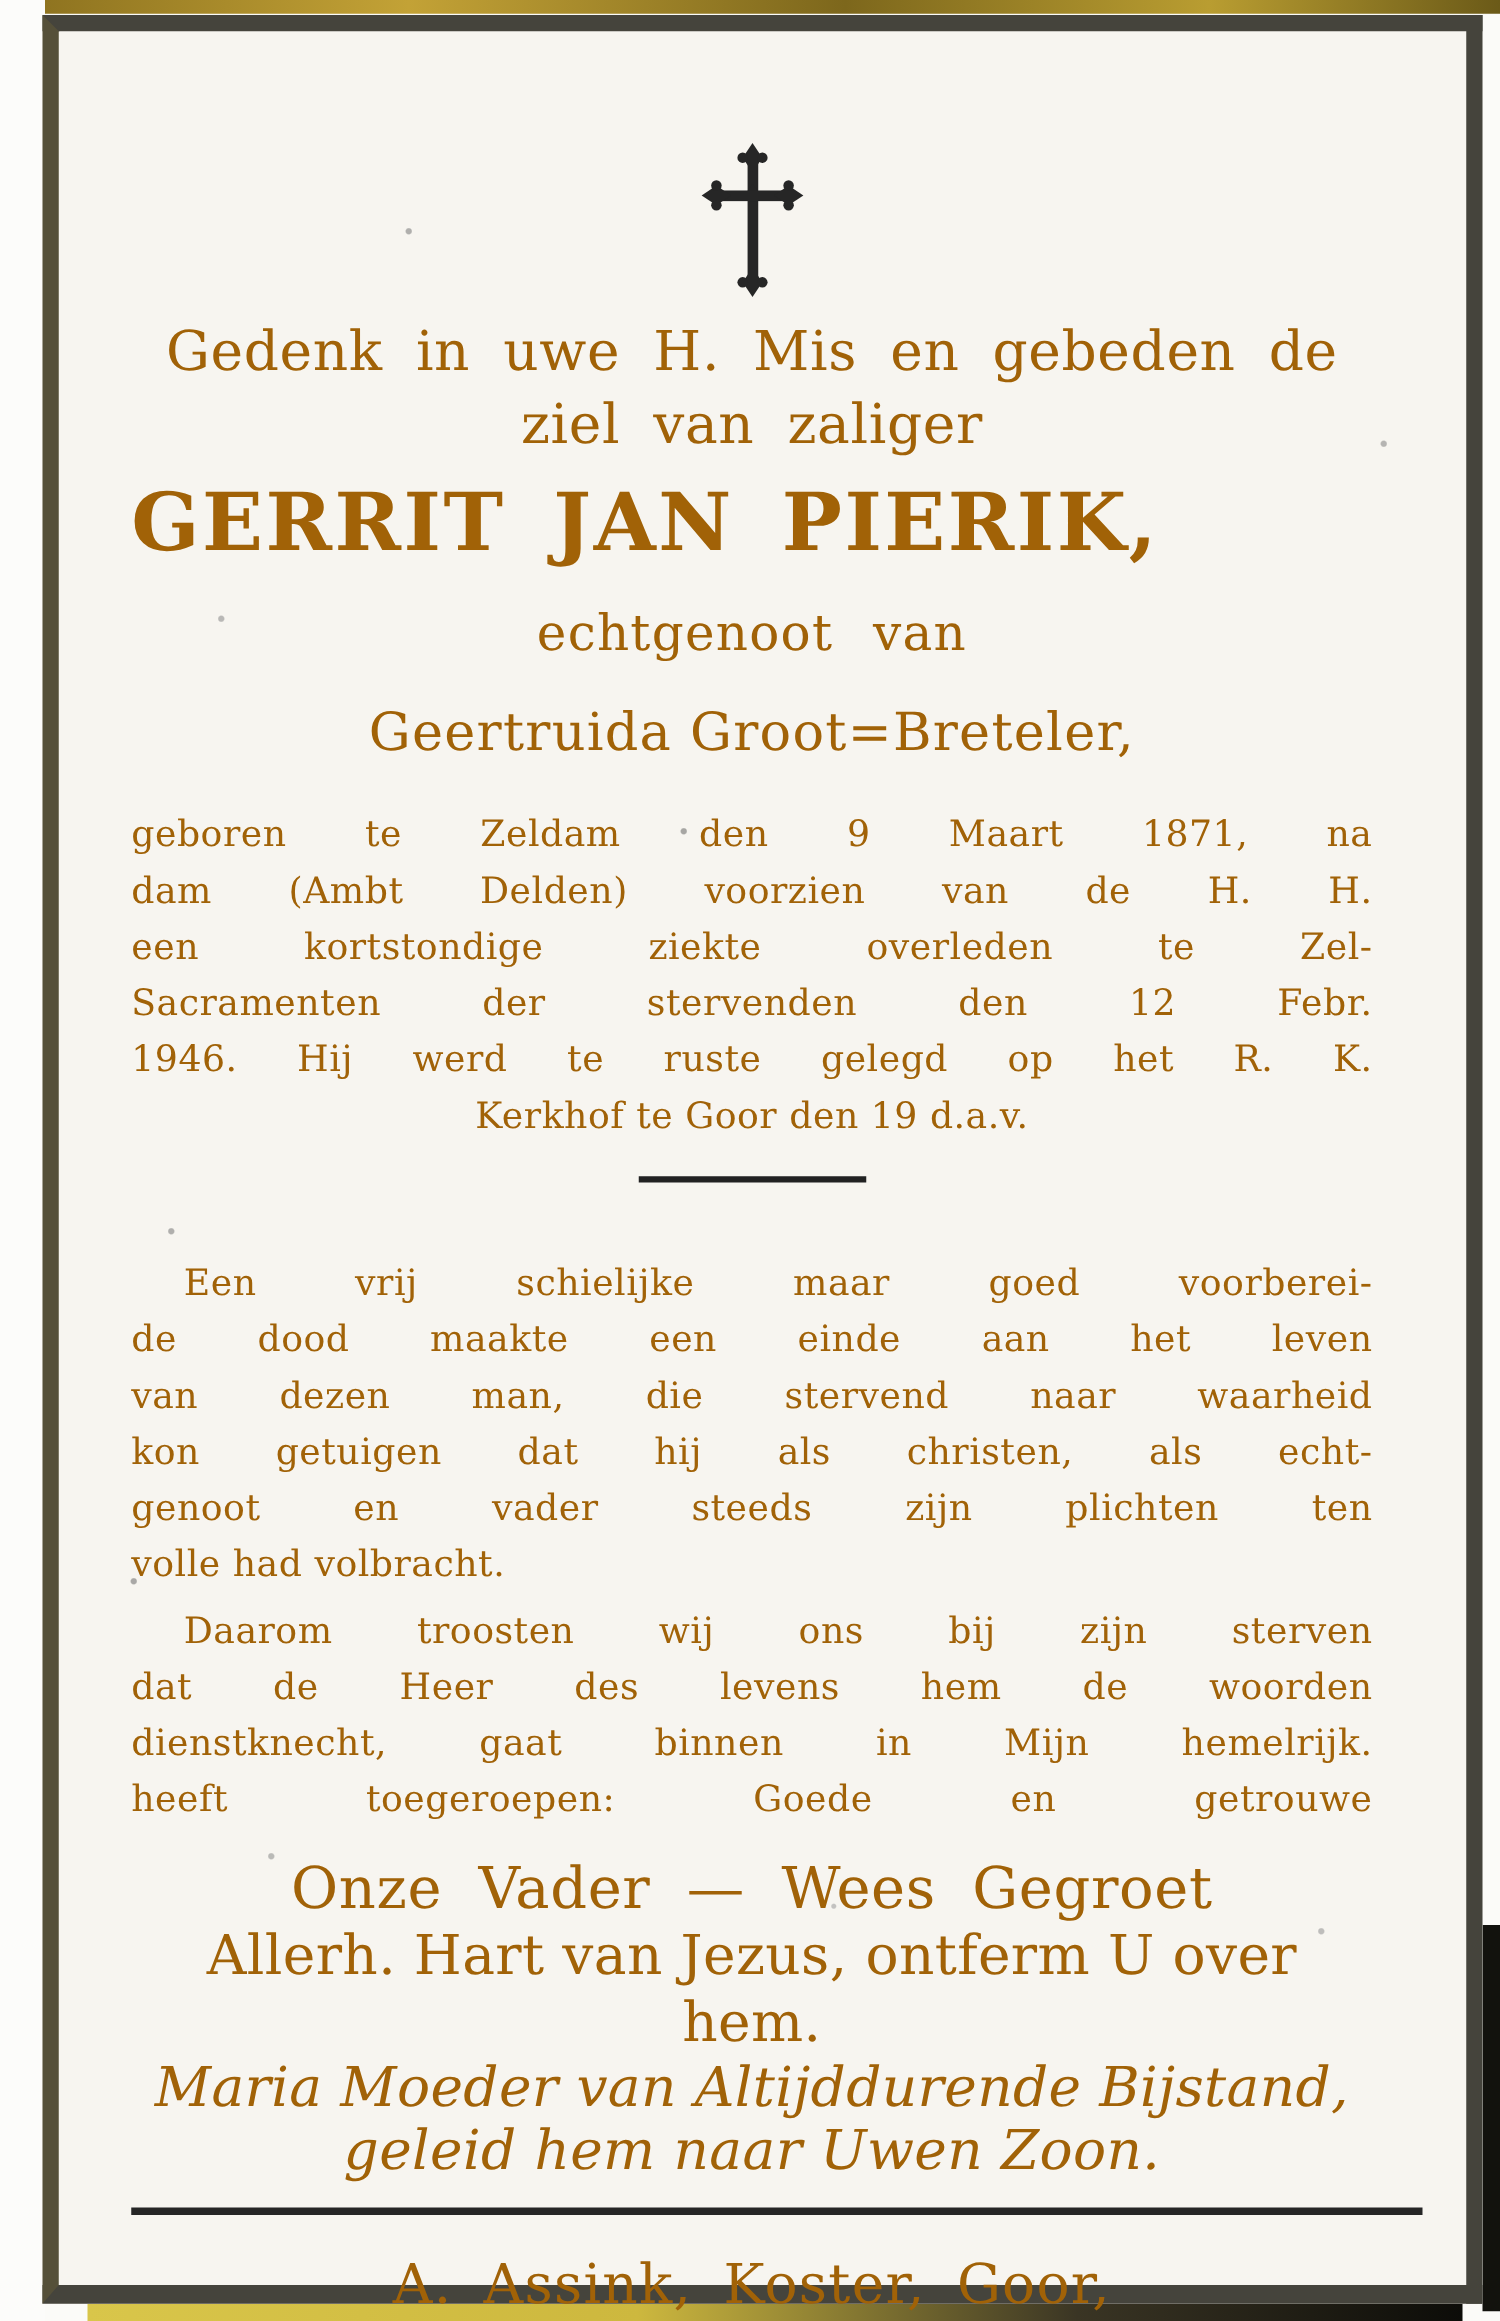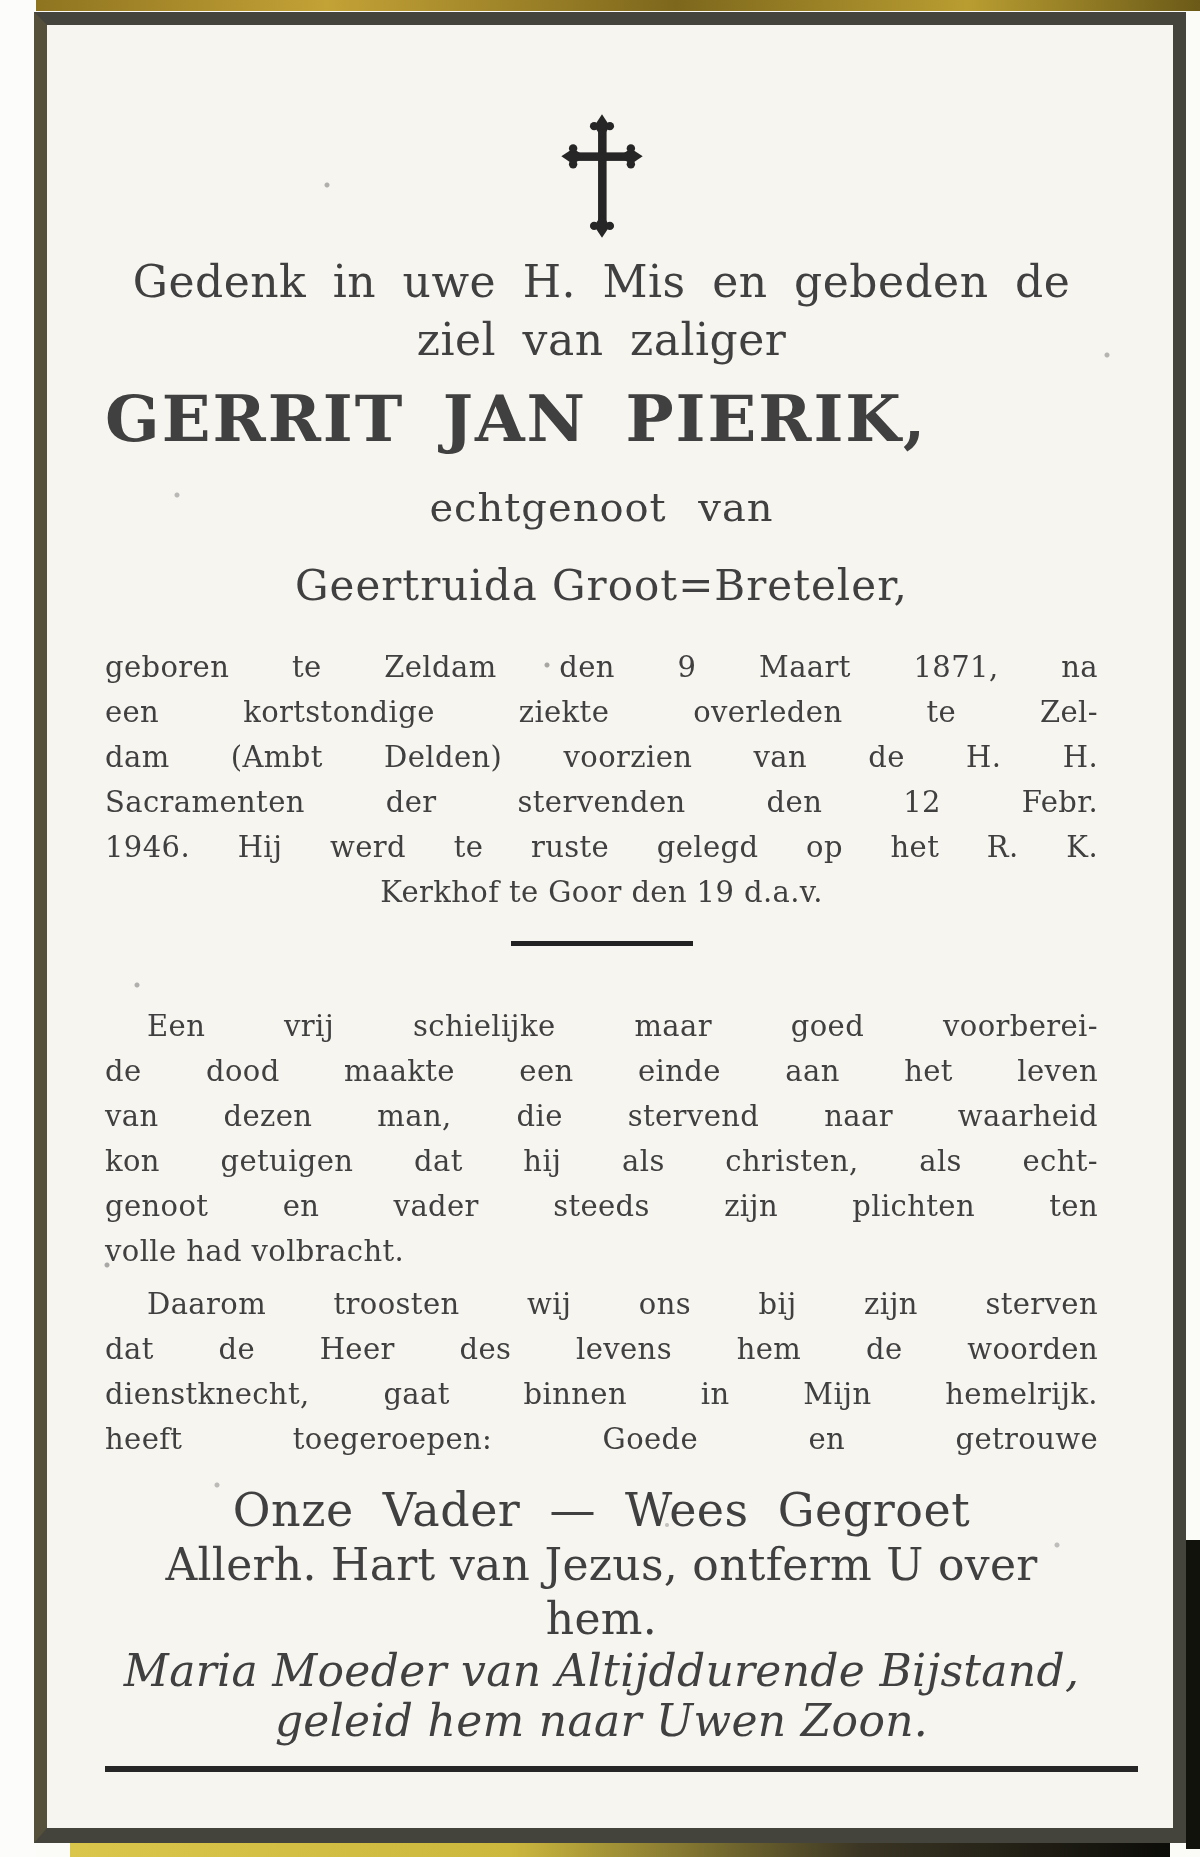--- a/index.html
+++ b/index.html
@@ -40,21 +40,21 @@
       radial-gradient(circle at 90px 960px,#777 0 2px,transparent 3px),
       radial-gradient(circle at 60px 1240px,#6a6a6a 0 2px,transparent 3px),
       radial-gradient(circle at 1060px 330px,#808080 0 2px,transparent 3px),
       radial-gradient(circle at 170px 1460px,#8a8a8a 0 2px,transparent 3px),
       radial-gradient(circle at 1010px 1520px,#909090 0 2px,transparent 3px),
       radial-gradient(circle at 330px 1690px,#7a7a7a 0 2px,transparent 3px),
       radial-gradient(circle at 620px 1500px,#999 0 1.5px,transparent 2.5px);
   }
   .content{
     position:absolute;left:58px;right:75px;top:28px;
-    color:#404040;
+    color:#a16207;
   }
   .cross-wrap{margin-top:60px;text-align:center;height:126px;}
   .intro{margin-top:14px;text-align:center;font-size:44px;line-height:58px;word-spacing:12px;letter-spacing:.5px;}
   .name{
     margin:14px 0 0 0;text-align:left;font-size:64px;line-height:72px;
     font-weight:bold;letter-spacing:2px;word-spacing:14px;
   }
   .relation{margin-top:28px;text-align:center;font-size:40px;line-height:48px;word-spacing:18px;letter-spacing:1px;}
   .spouse{margin:22px 0 0 0;text-align:center;font-size:42px;line-height:66px;font-weight:normal;letter-spacing:1px;}
   .para{margin-top:26px;font-size:29px;line-height:45px;letter-spacing:.4px;}
@@ -114,22 +114,22 @@
       </div>
 
       <h1 class="name">GERRIT JAN PIERIK,</h1>
 
       <div class="relation">echtgenoot van</div>
 
       <h2 class="spouse">Geertruida Groot=Breteler,</h2>
 
       <div class="para life">
         <div class="jline">geboren te Zeldam den 9 Maart 1871, na</div>
+        <div class="jline">dam (Ambt Delden) voorzien van de H. H.</div>
         <div class="jline">een kortstondige ziekte overleden te Zel-</div>
-        <div class="jline">dam (Ambt Delden) voorzien van de H. H.</div>
         <div class="jline">Sacramenten der stervenden den 12 Febr.</div>
         <div class="jline">1946. Hij werd te ruste gelegd op het R. K.</div>
         <div class="jcenter">Kerkhof te Goor den 19 d.a.v.</div>
       </div>
 
       <div class="divider-short"></div>
 
       <div class="para eulogy1">
         <div class="jline ind">Een vrij schielijke maar goed voorberei-</div>
         <div class="jline">de dood maakte een einde aan het leven</div>
@@ -150,16 +150,17 @@
 
       <div class="prayer1">Allerh. Hart van Jezus, ontferm U over hem.</div>
 
       <div class="maria">
         <div>Maria Moeder van Altijddurende Bijstand,</div>
         <div>geleid hem naar Uwen Zoon.</div>
       </div>
 
       <div class="divider-full"></div>
 
+      <div class="printer">A. Assink, Koster, Goor,</div>
 
     </div>
   </div>
 </div>
 
 </body></html>

